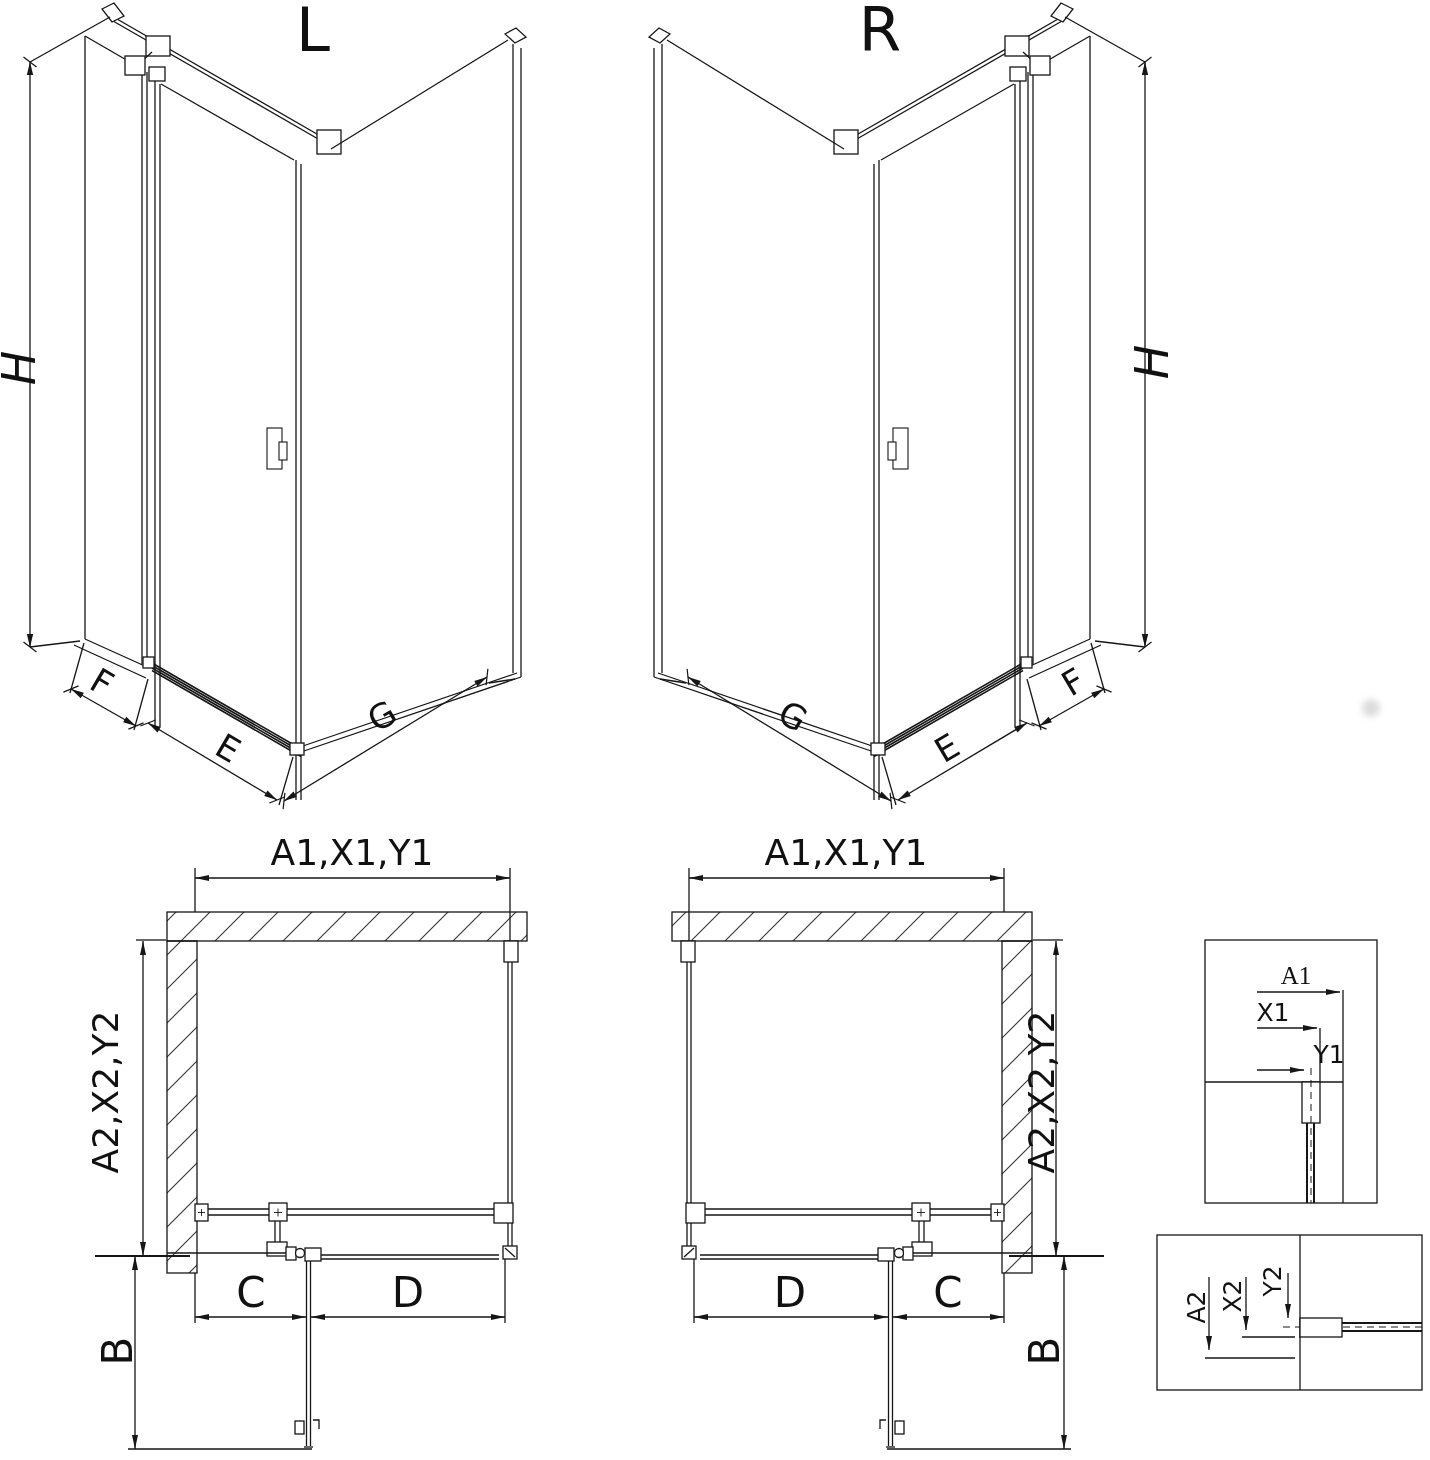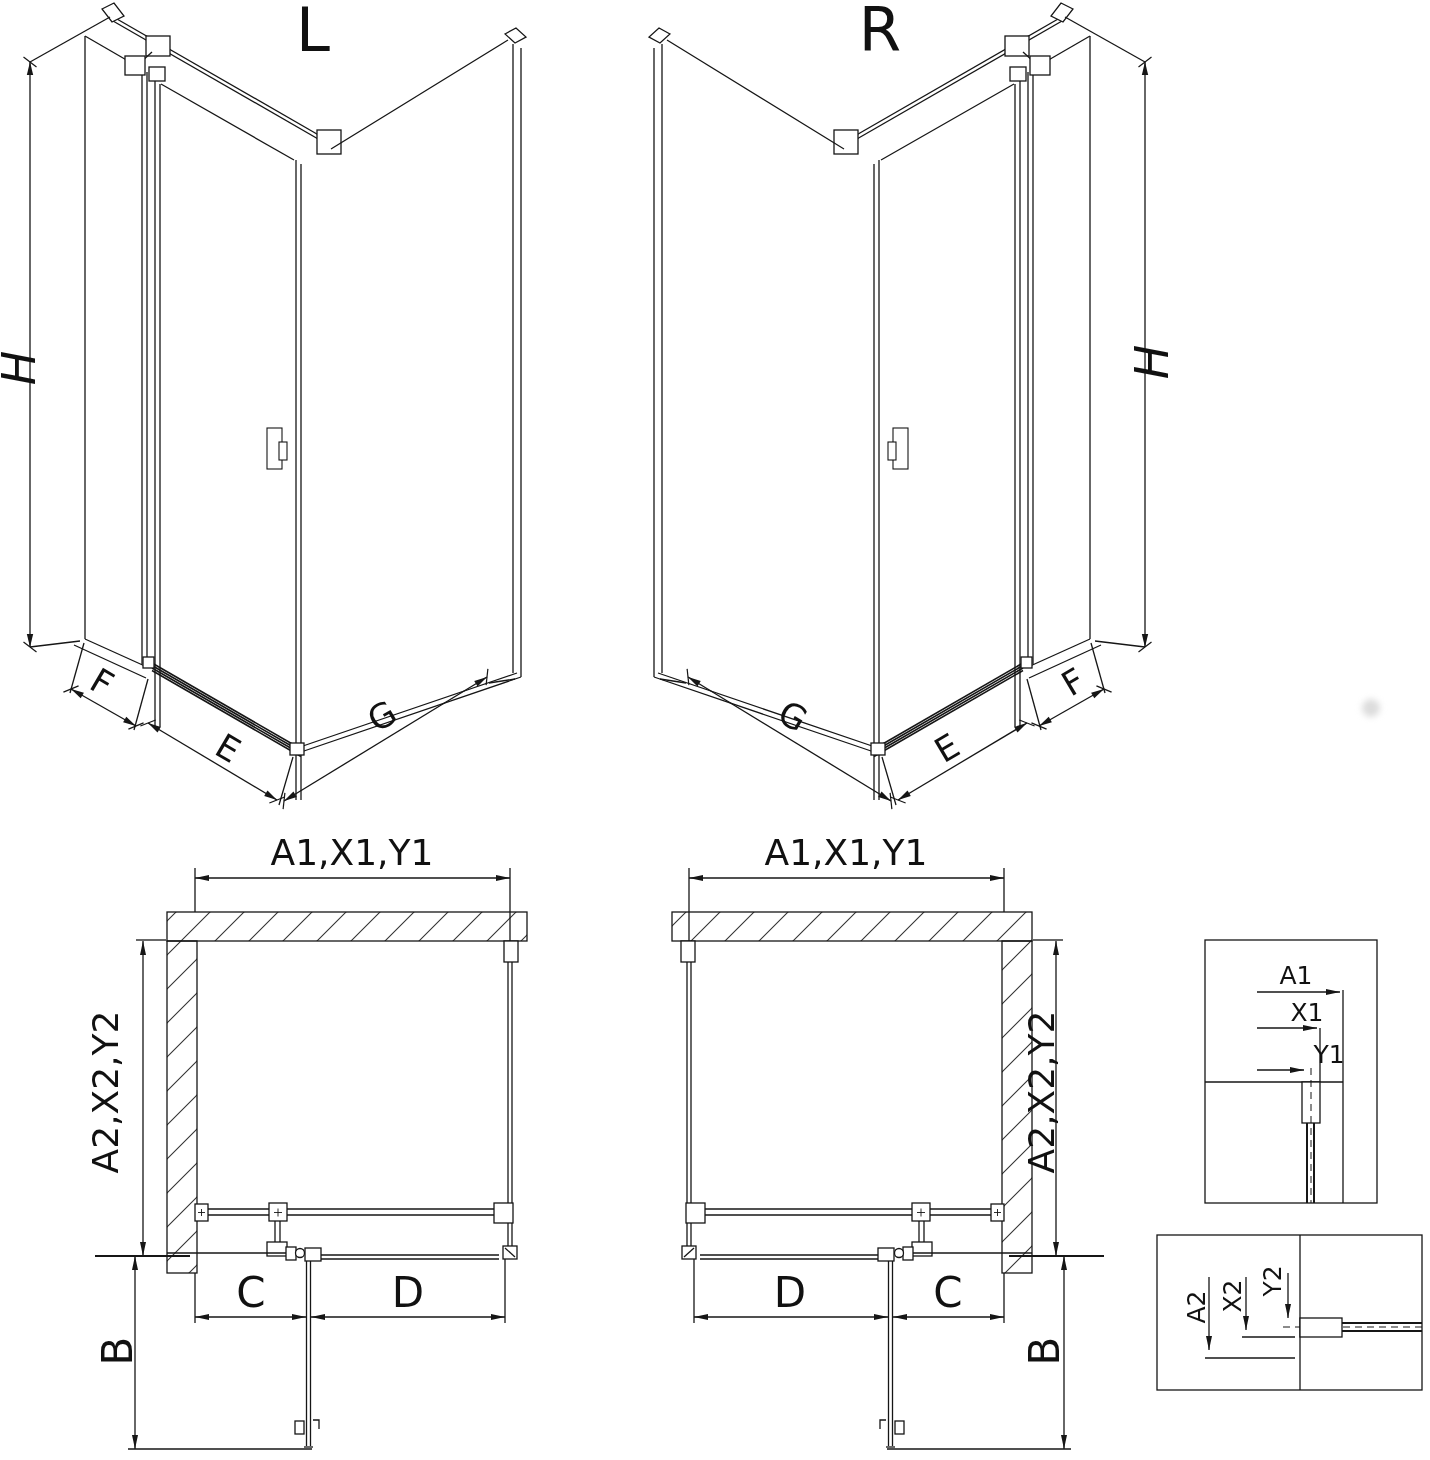--- a/index.html
+++ b/index.html
@@ -214,21 +214,21 @@
   <div class="lbl dimtxt r-90" style="left:1042px;top:1092px;">A2,X2,Y2</div>
 
   <div class="lbl cdb" style="left:251px;top:1293px;">C</div>
   <div class="lbl cdb" style="left:408px;top:1293px;">D</div>
   <div class="lbl cdb" style="left:790px;top:1293px;">D</div>
   <div class="lbl cdb" style="left:948px;top:1293px;">C</div>
 
   <div class="lbl cdb r-90" style="left:118px;top:1351px;">B</div>
   <div class="lbl cdb r-90" style="left:1045px;top:1351px;">B</div>
 
-  <div class="lbl det" style="left:1296px;top:975px;">A1</div>
-  <div class="lbl det" style="left:1307px;top:1012px;text-align:center;">X1</div>
+  <div class="lbl det" style="left:1296px;top:975px;font-family:Liberation Serif, serif;">A1</div>
+  <div class="lbl det" style="left:1273px;top:1012px;text-align:center;">X1</div>
   <div class="lbl det" style="left:1329px;top:1054px;">Y1</div>
 
   <div class="lbl det r-90" style="left:1196px;top:1307px;">A2</div>
   <div class="lbl det r-90" style="left:1232px;top:1296px;">X2</div>
   <div class="lbl det r-90" style="left:1272px;top:1281px;">Y2</div>
 
 </div>
 
 </body></html>

